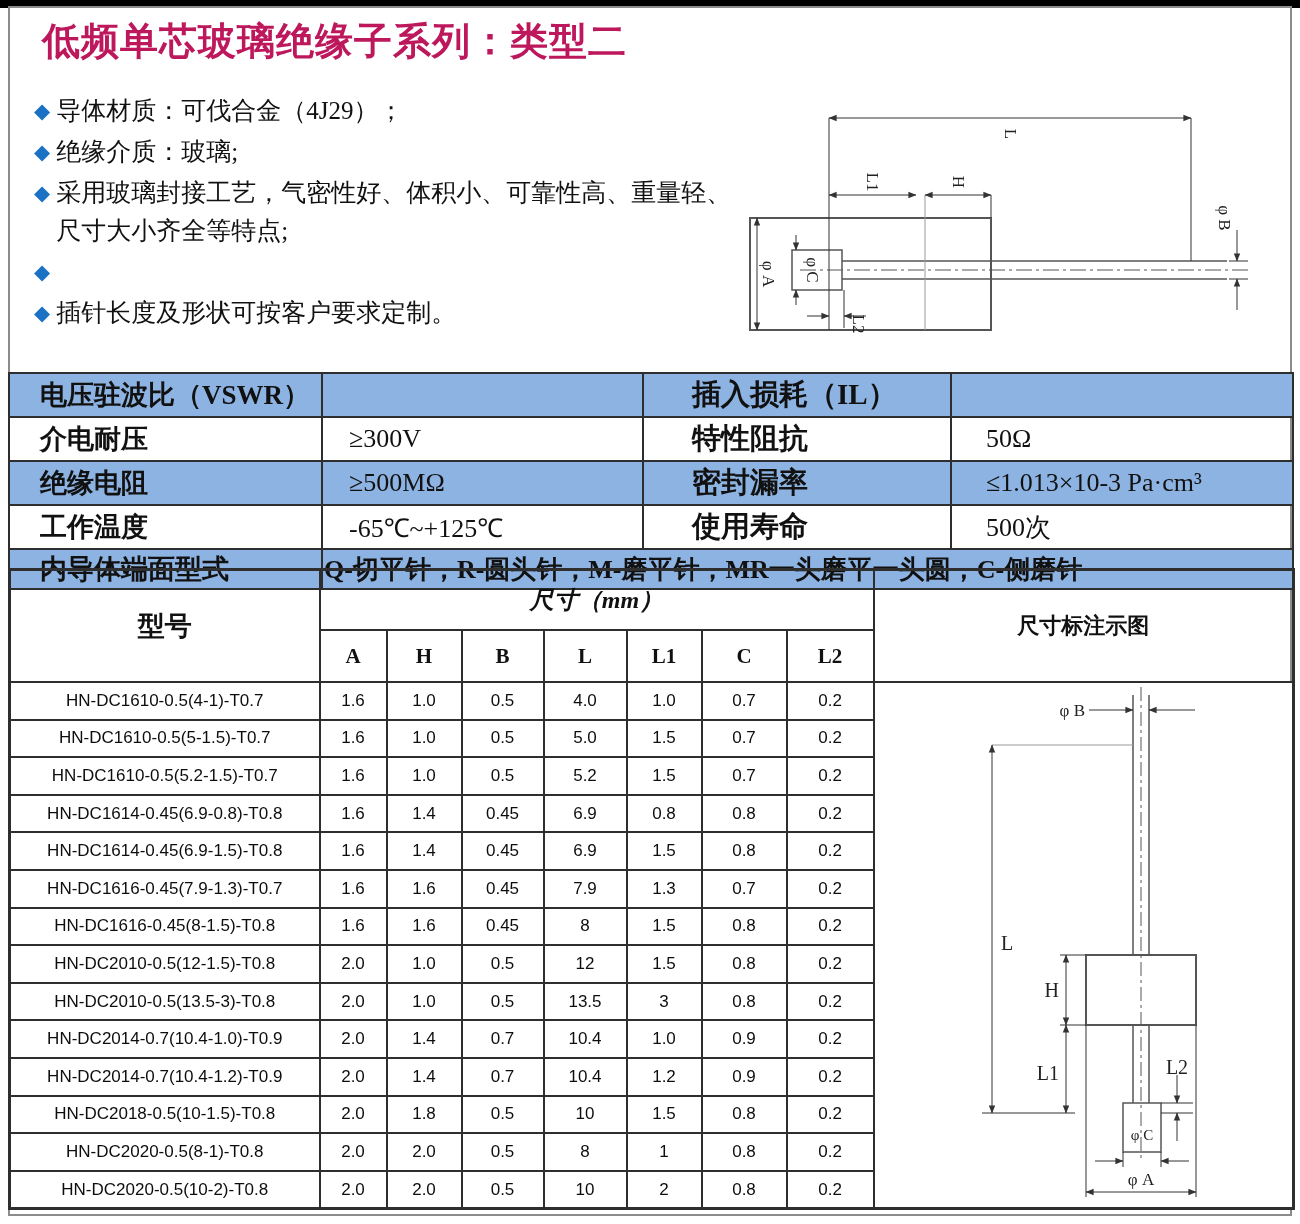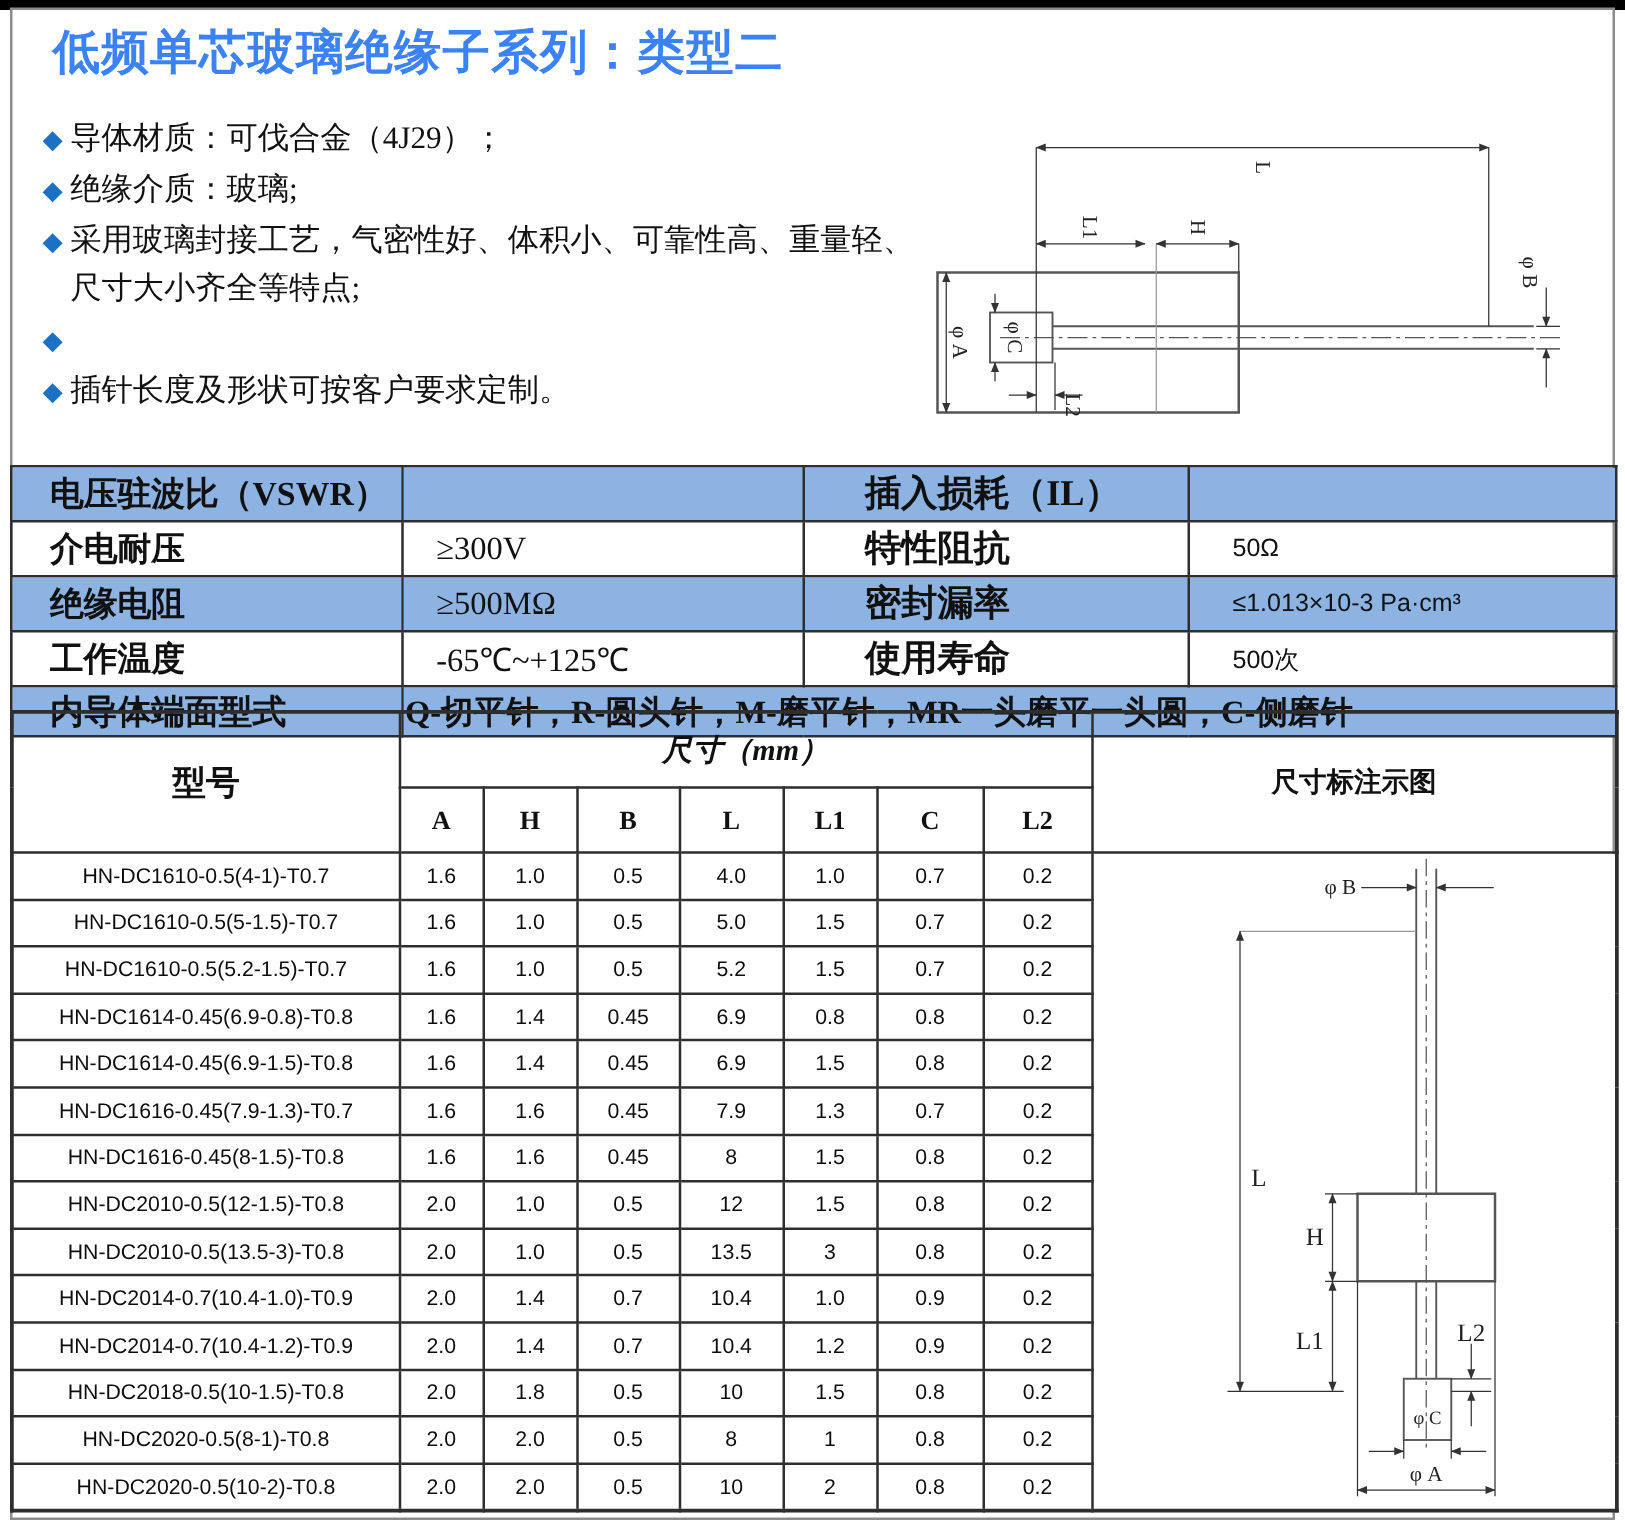--- a/index.html
+++ b/index.html
@@ -1,35 +1,35 @@
 <!DOCTYPE html>
 <html><head>
 <meta charset="utf-8">
 <style>
   html,body{margin:0;padding:0;background:#fff;}
   .page{position:relative;width:1300px;height:1224px;background:#ffffff;overflow:hidden;
         font-family:"Liberation Serif",serif;color:#111;}
   .topbar{position:absolute;left:0;top:0;width:1300px;height:8px;background:#000;}
   .frame{position:absolute;left:8px;top:6px;width:1280px;height:1206px;border:2px solid #8c8c8c;}
   .title{position:absolute;left:42px;top:16px;margin:0;font-size:38px;font-weight:bold;
-         color:#3b82f6;font-family:"Liberation Sans",sans-serif;letter-spacing:1px;}
+         color:#be185d;font-family:"Liberation Sans",sans-serif;letter-spacing:1px;}
   .bullets{position:absolute;left:34px;top:92px;width:740px;margin:0;padding:0;list-style:none;
            font-size:25px;line-height:38px;}
   .bullets li{display:flex;align-items:flex-start;margin-bottom:3px;}
   .diamond{color:#1b72c4;font-size:21px;margin-right:6px;line-height:38px;flex:0 0 auto;}
   .btext{white-space:pre-wrap;}
 
   
   table.spec{position:absolute;left:8px;top:372px;width:1284px;border-collapse:collapse;table-layout:fixed;}
   table.spec td{border:2px solid #2e2e2e;overflow:hidden;white-space:nowrap;}
   tr.blue{background:#8db3e2;}
   .slabel{font-weight:bold;font-size:27px;padding-left:30px;}
   .slabel2{font-weight:bold;font-size:29px;padding-left:48px;font-family:Liberation Serif, serif;}
   .sval{font-family:Liberation Serif, serif;font-size:26px;padding-left:26px;}
-  .sval2{font-family:Liberation Sans, sans-serif;font-size:20px;padding-left:34px;}
+  .sval2{font-family:Liberation Serif, serif;font-size:26px;padding-left:34px;}
   .sspan{font-weight:bold;font-size:26px;text-align:left;}
 
   
   table.dims{position:absolute;left:8px;top:568px;width:1284px;border-collapse:collapse;
              table-layout:fixed;border:3px solid #2e2e2e;}
   table.dims td,table.dims th{border:2px solid #2e2e2e;padding:0;overflow:hidden;}
   th.model-h{font-size:27px;font-weight:bold;}
   th.size-h{font-size:24px;font-weight:bold;height:58px;font-style:italic;}
   th.col-h{font-size:21px;font-weight:bold;height:50px;font-family:"Liberation Serif",serif;}
   th.diag-h{font-size:22px;font-weight:bold;}

